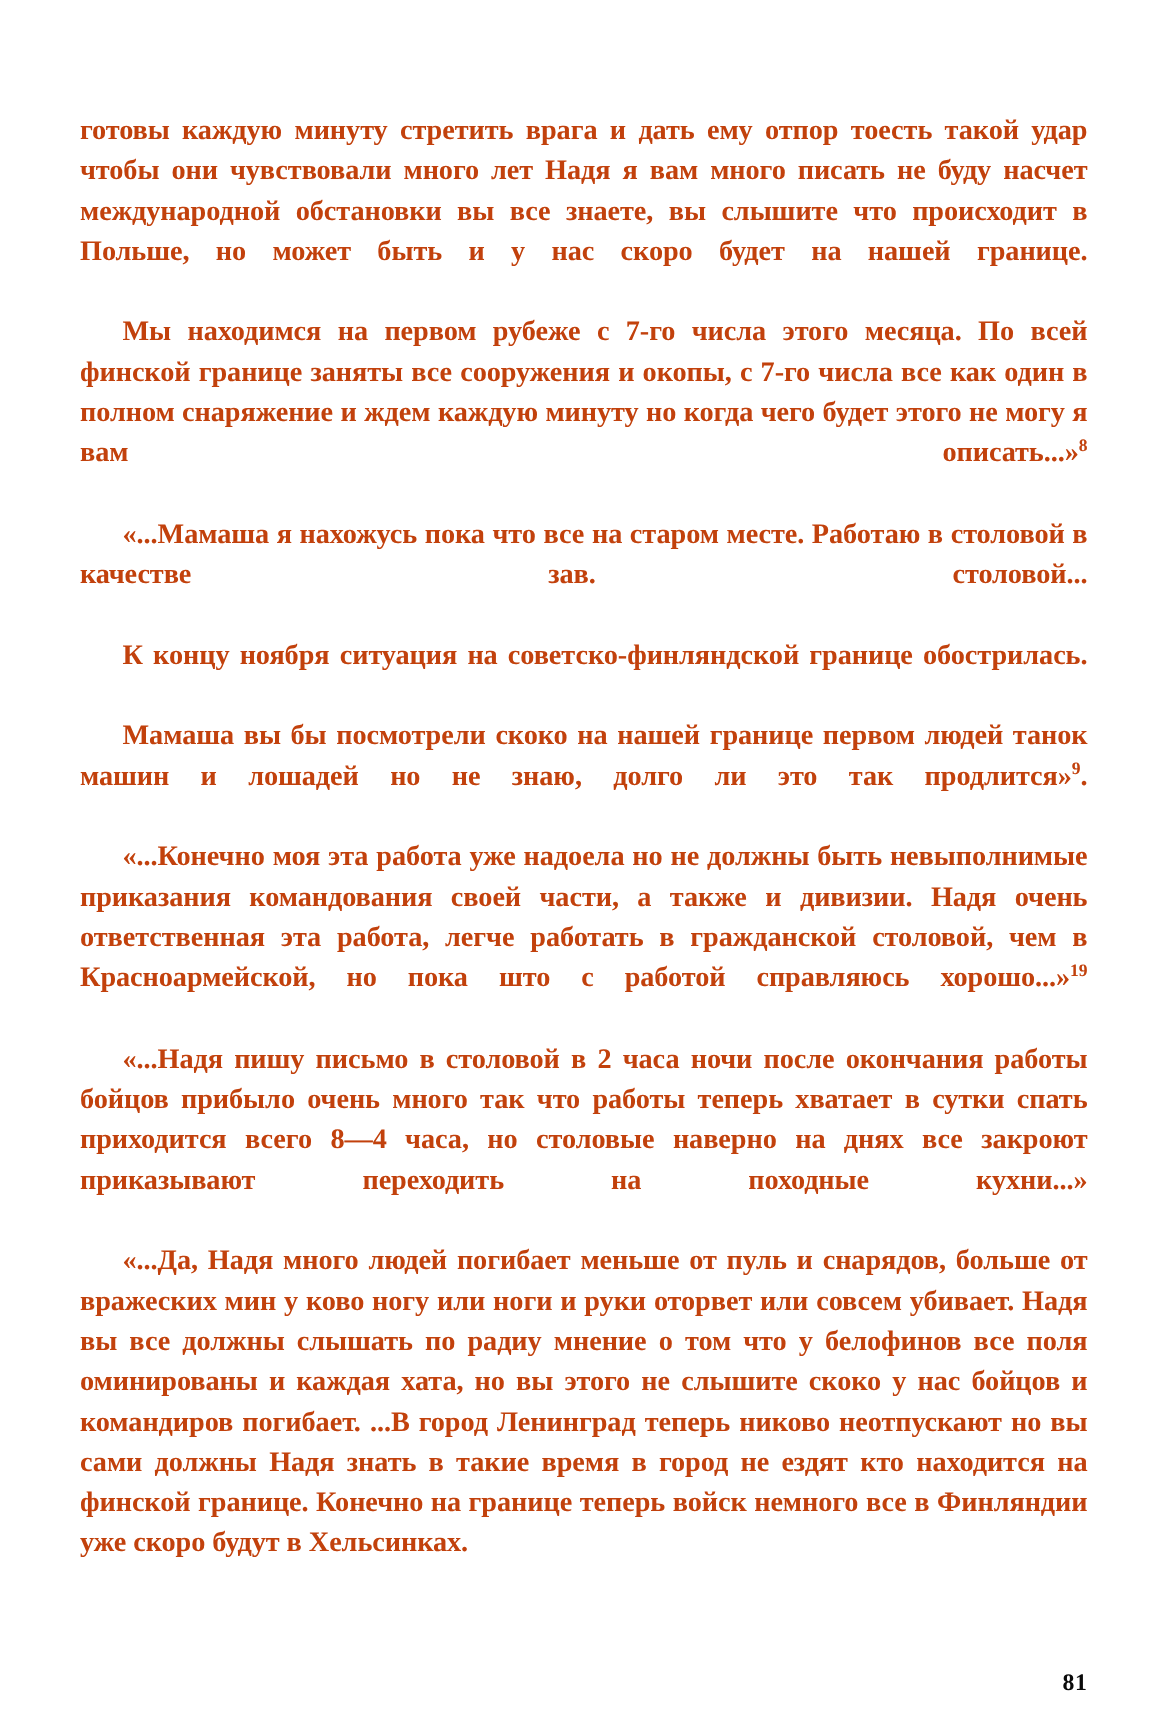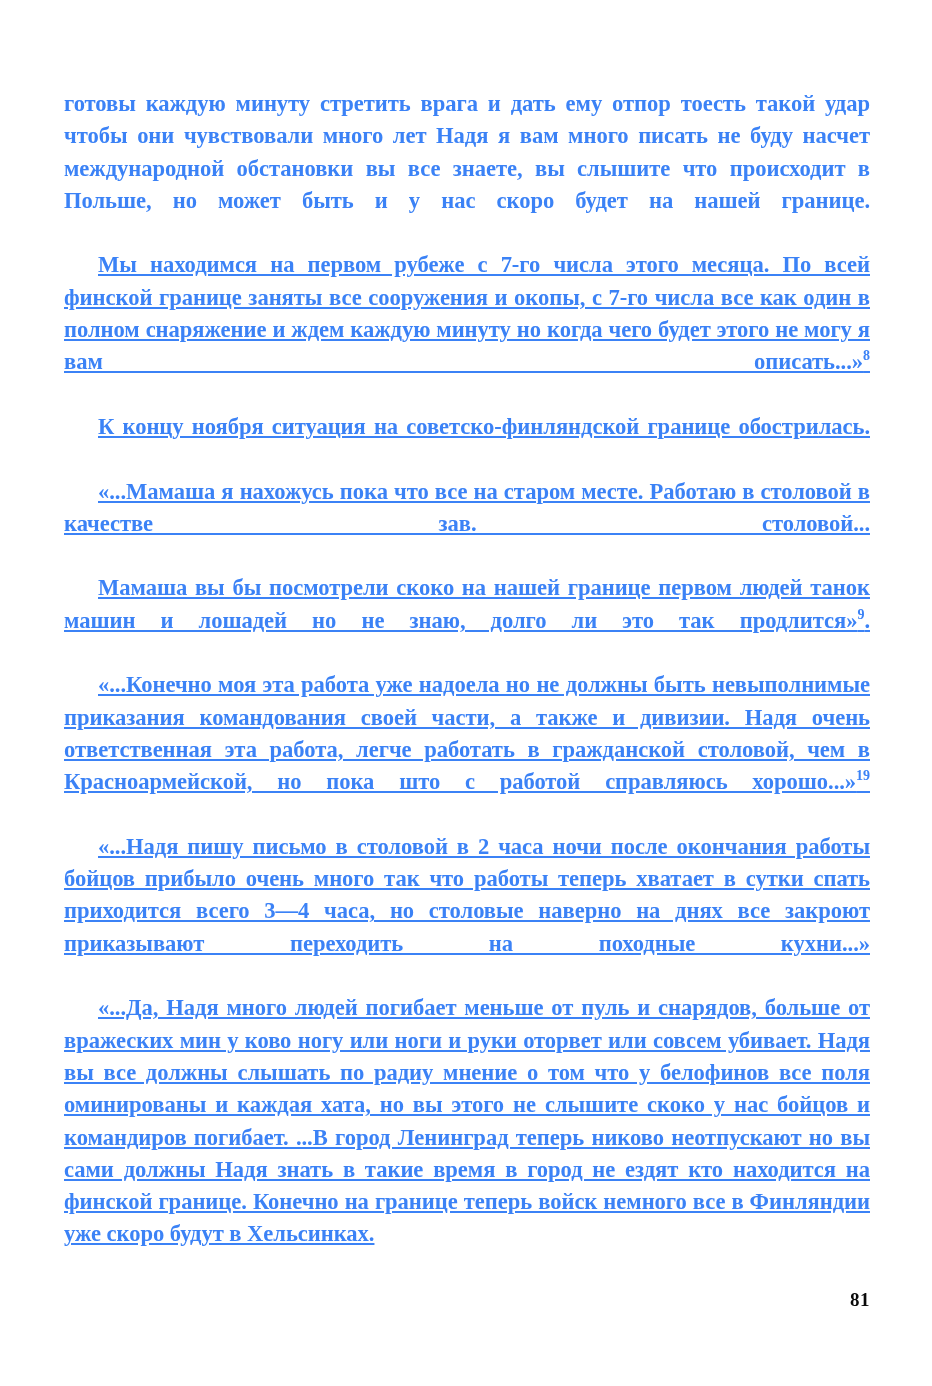--- a/index.html
+++ b/index.html
@@ -21,32 +21,31 @@
     position: absolute;
     left: 64px;
     top: 88px;
     width: 806px;
   }
   .para {
     font-family: "Liberation Serif", "DejaVu Serif", serif;
     font-weight: bold;
     font-size: 22.6px;
     line-height: 32.3px;
-    color: #3b82f6;
+    color: #c2410c;
     text-align: justify;
     text-justify: inter-word;
     margin: 0;
     text-indent: 0;
     -webkit-font-smoothing: none;
     letter-spacing: -0.05px;
     word-spacing: 0px;
   }
   .para.indent {
     text-indent: 34px;
-    text-decoration: underline;
   }
   .para.noindent {
     text-indent: 0;
   }
   
   .para::after {
     content: "";
     display: inline-block;
     width: 100%;
   }
@@ -55,51 +54,51 @@
   }
   sup {
     font-size: 0.62em;
     vertical-align: super;
     line-height: 0;
     font-weight: bold;
   }
   .page-number {
     position: absolute;
     right: 62px;
-    top: 1289px;
+    top: 1336px;
     font-family: "Liberation Serif", "DejaVu Serif", serif;
     font-weight: bold;
     font-size: 19px;
     color: #0a0a0a;
     letter-spacing: 0.5px;
   }
 </style>
 </head>
 <body>
 
 <div class="page">
 
   <div class="text-block">
 
     <p class="para noindent"><span>готовы каждую минуту стретить врага и дать ему отпор тоесть такой удар чтобы они чувствовали много лет Надя я вам много писать не буду насчет международной обстановки вы все знаете, вы слышите что происходит в Польше, но может быть и у нас скоро будет на нашей границе.</span></p>
 
     <p class="para indent"><span>Мы находимся на первом рубеже с 7-го числа этого месяца. По всей финской границе заняты все сооружения и окопы, с 7-го числа все как один в полном снаряжение и ждем каждую минуту но когда чего будет этого не могу я вам описать...»</span><sup>8</sup></p>
 
+    <p class="para indent"><span>«...Мамаша я нахожусь пока что все на старом месте. Работаю в столовой в качестве зав. столовой...</span></p>
+
     <p class="para indent"><span>К концу ноября ситуация на советско-финляндской границе обострилась.</span></p>
-
-    <p class="para indent"><span>«...Мамаша я нахожусь пока что все на старом месте. Работаю в столовой в качестве зав. столовой...</span></p>
 
     <p class="para indent"><span>Мамаша вы бы посмотрели скоко на нашей границе первом людей танок машин и лошадей но не знаю, долго ли это так продлится»</span><sup>9</sup><span>.</span></p>
 
 
     <p class="para indent"><span>«...Конечно моя эта работа уже надоела но не должны быть невыполнимые приказания командования своей части, а также и дивизии. Надя очень ответственная эта работа, легче работать в гражданской столовой, чем в Красноармейской, но пока што с работой справляюсь хорошо...»</span><sup>19</sup></p>
 
 
 
-    <p class="para indent"><span>«...Надя пишу письмо в столовой в 2 часа ночи после окончания работы бойцов прибыло очень много так что работы теперь хватает в сутки спать приходится всего 3—4 часа, но столовые наверно на днях все закроют приказывают переходить на походные кухни...»</span></p>
+    <p class="para indent"><span>«...Надя пишу письмо в столовой в 2 часа ночи после окончания работы бойцов прибыло очень много так что работы теперь хватает в сутки спать приходится всего 8—4 часа, но столовые наверно на днях все закроют приказывают переходить на походные кухни...»</span></p>
 
     <p class="para indent nostretch"><span>«...Да, Надя много людей погибает меньше от пуль и снарядов, больше от вражеских мин у ково ногу или ноги и руки оторвет или совсем убивает. Надя вы все должны слышать по радиу мнение о том что у белофинов все поля оминированы и каждая хата, но вы этого не слышите скоко у нас бойцов и командиров погибает. ...В город Ленинград теперь никово неотпускают но вы сами должны Надя знать в такие время в город не ездят кто находится на финской границе. Конечно на границе теперь войск немного все в Финляндии уже скоро будут в Хельсинках.</span></p>
 
   </div>
 
   <div class="page-number">81</div>
 
 </div>
 
 </body></html>

